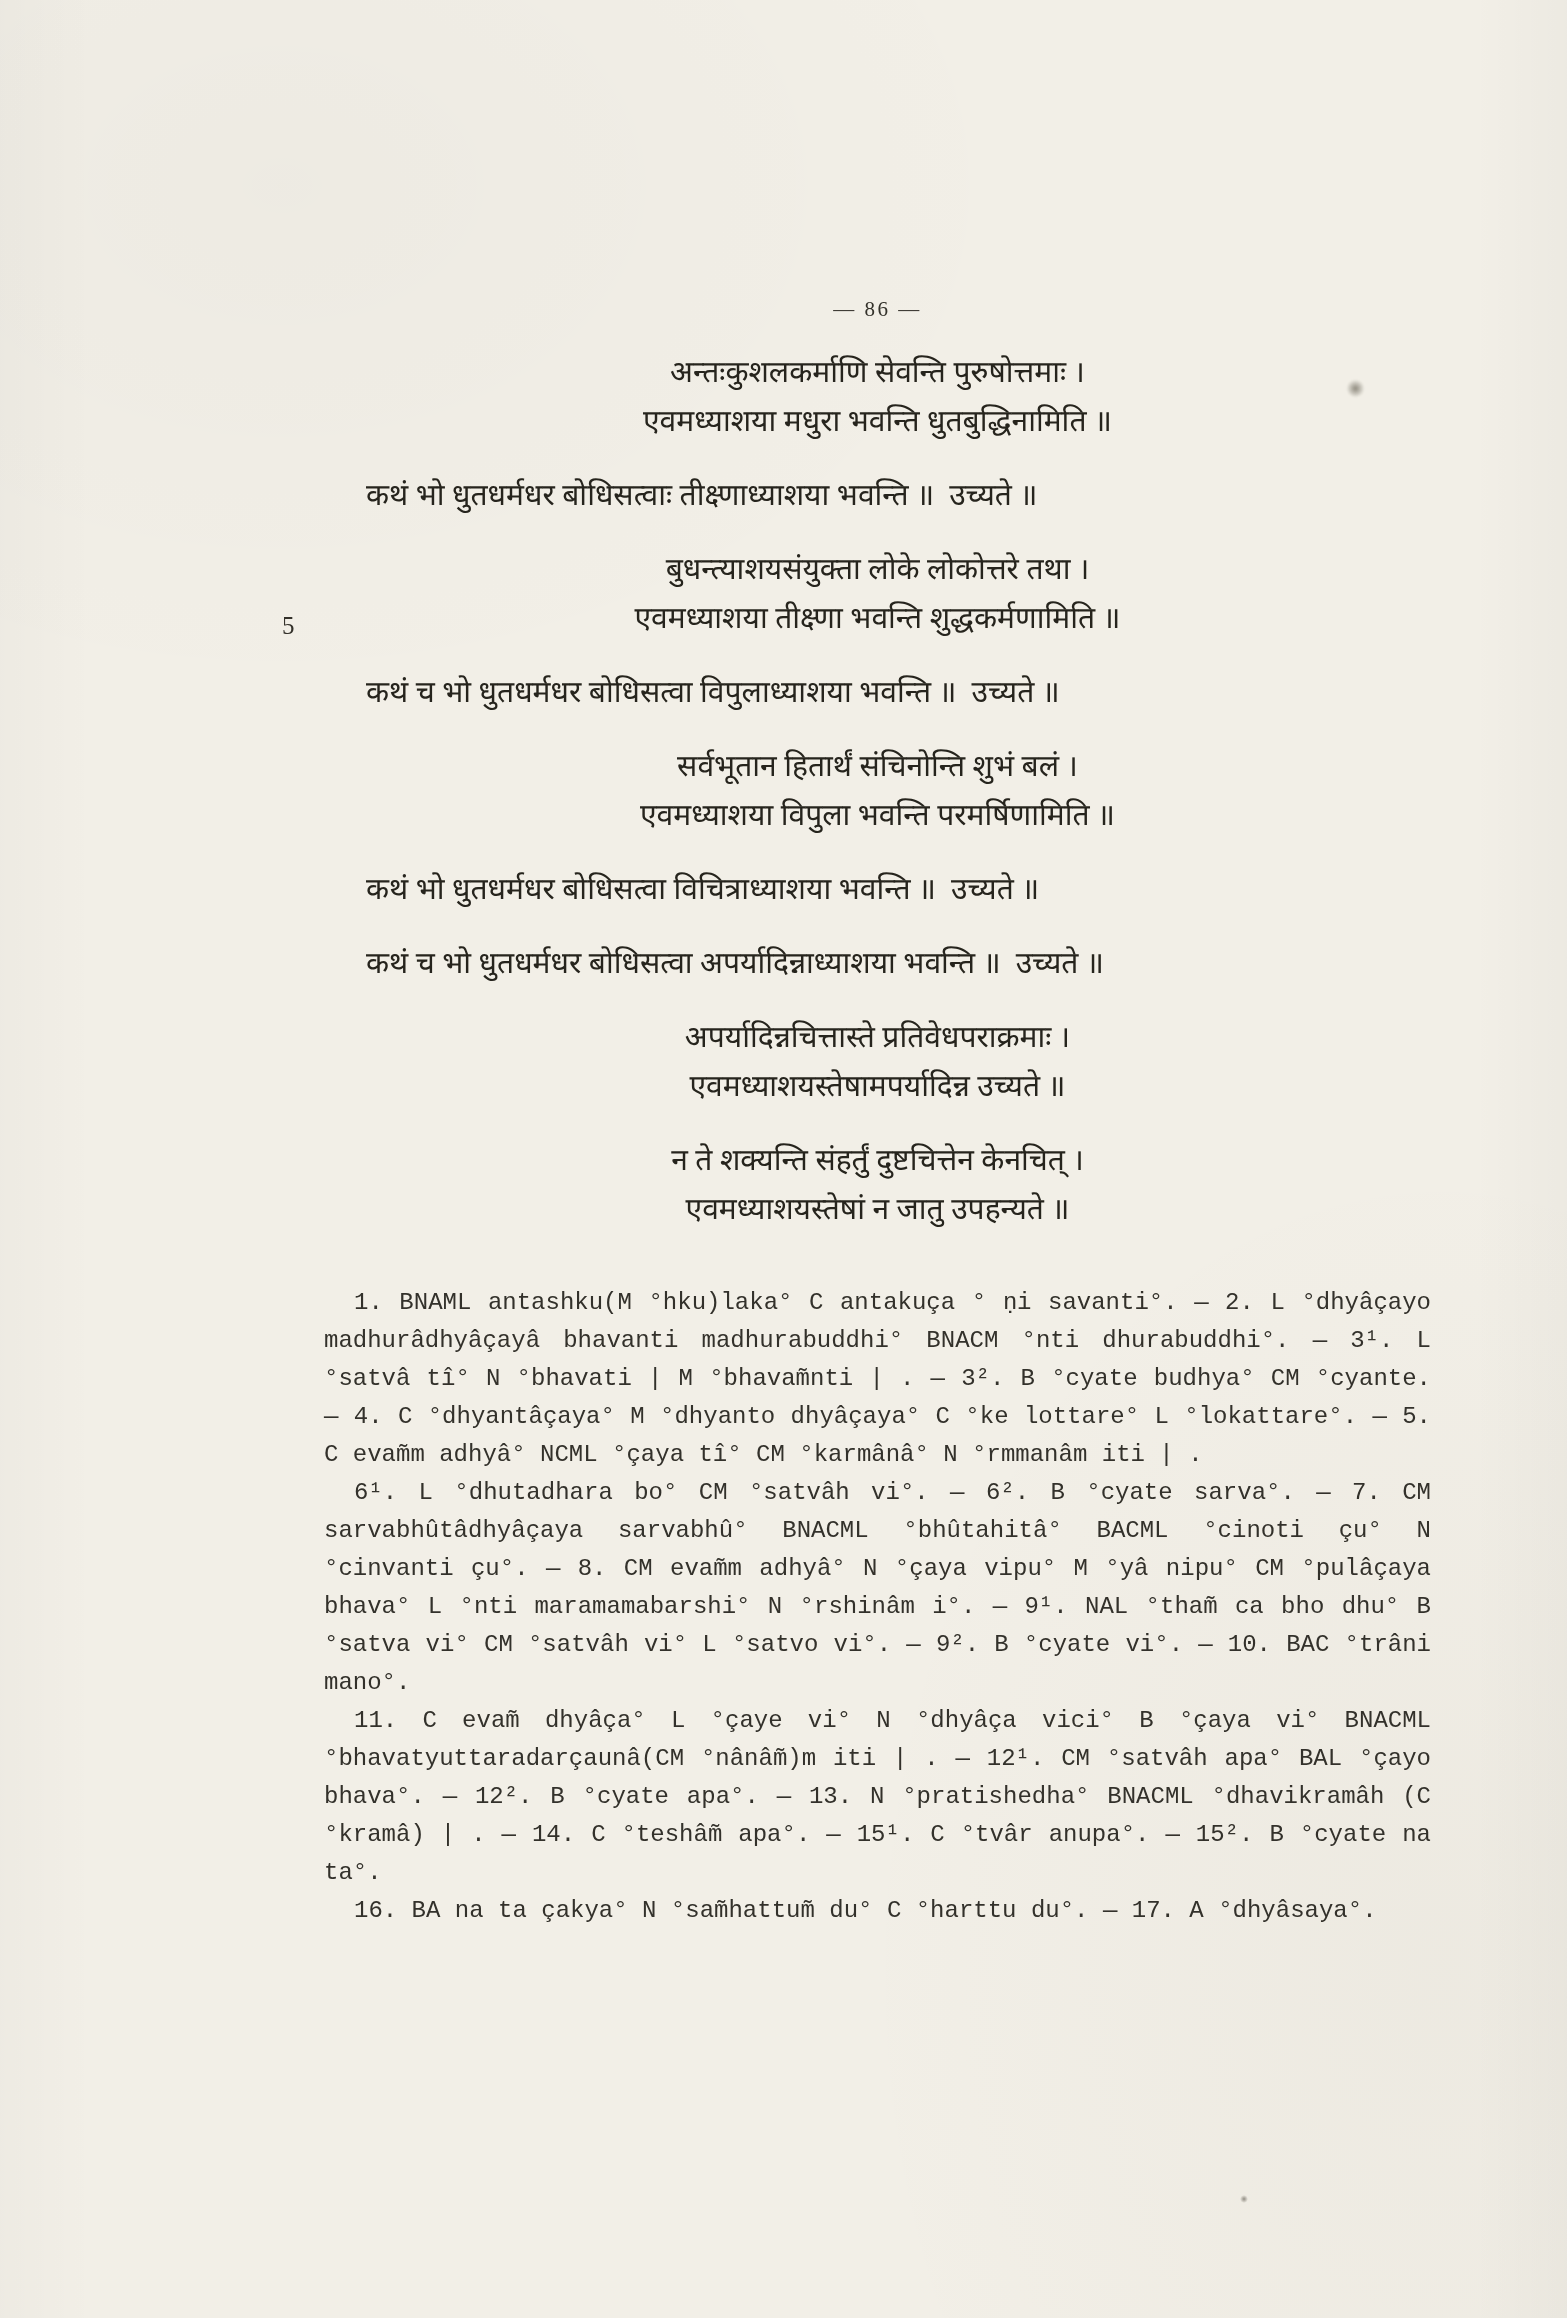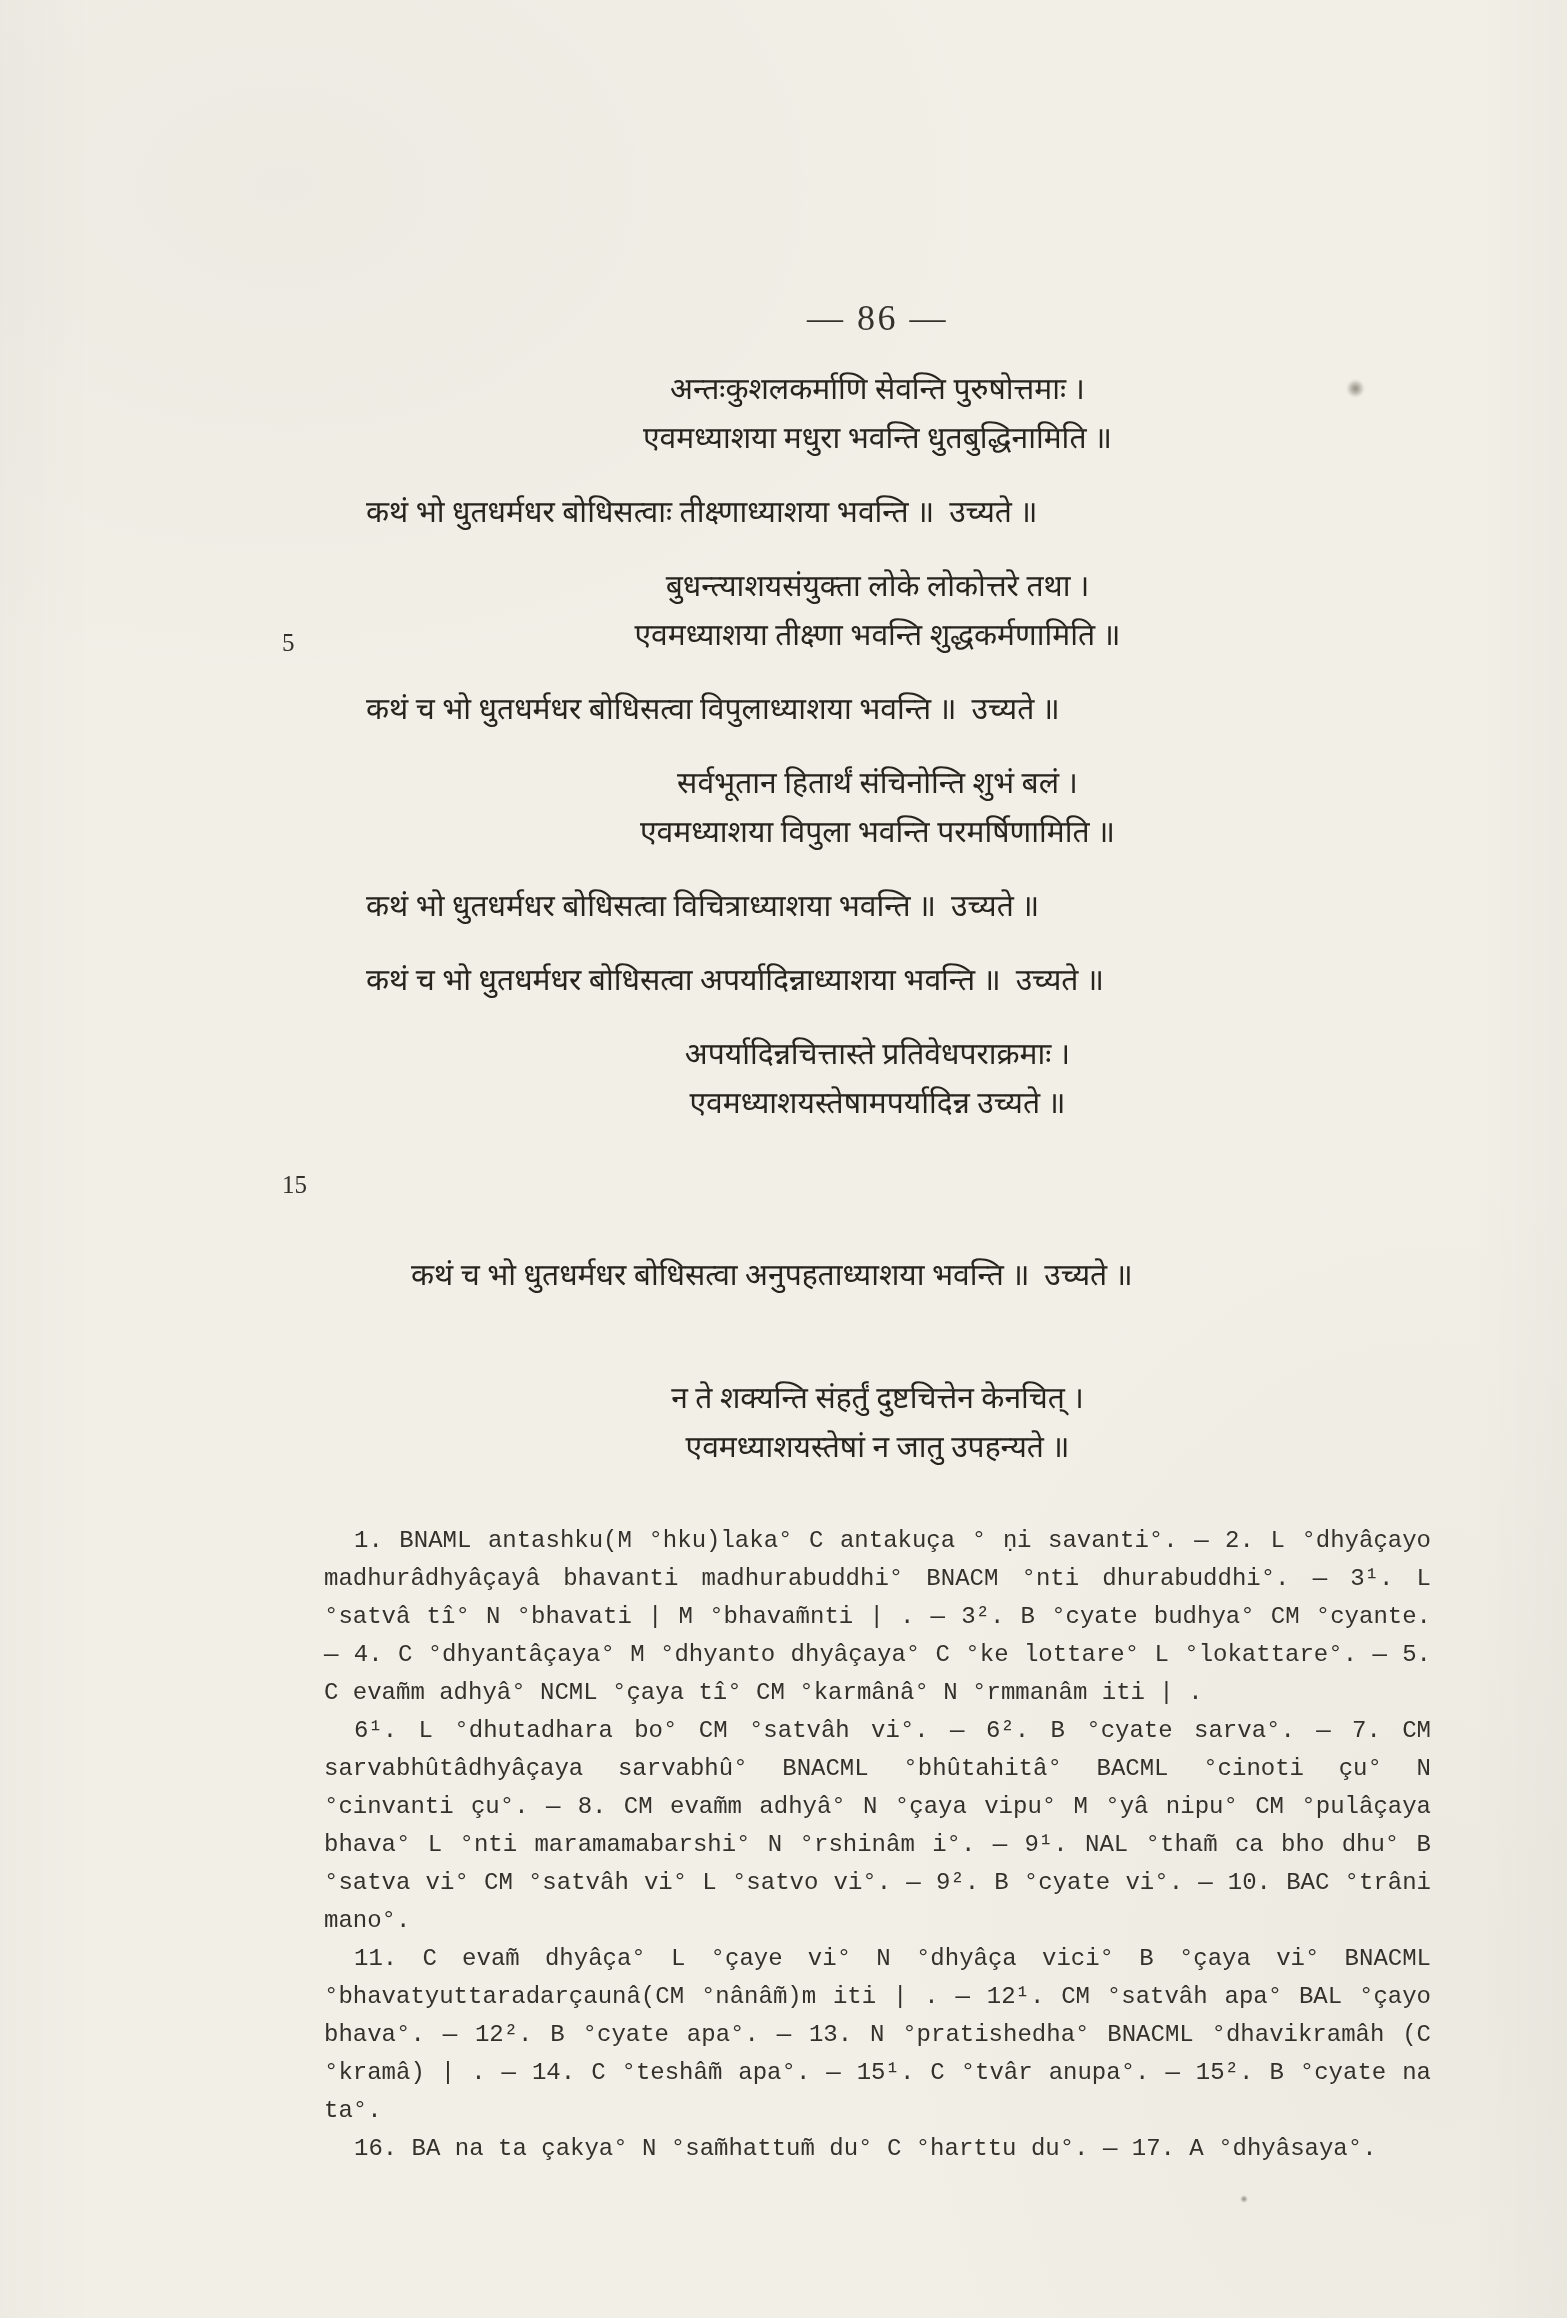--- a/index.html
+++ b/index.html
@@ -19,21 +19,21 @@
   }
   .content {
     position: absolute;
     left: 324px;
     top: 0;
     width: 1107px;
   }
   .page-number {
     margin-top: 297px;
     text-align: center;
-    font-size: 36px;
+    font-size: 21px;
     letter-spacing: 2.5px;
     color: #34322b;
   }
   .dn-line {
     position: relative;
     font-size: 30px;
     line-height: 49px;
     font-family: "Liberation Serif", "DejaVu Sans", serif;
     color: #26241d;
   }
@@ -123,24 +123,20 @@
     <div class="dn-line question">कथं भो धुतधर्मधर बोधिसत्वा विचित्राध्याशया भवन्ति ॥  उच्यते ॥</div>
 
 
     <div class="dn-line question">कथं च भो धुतधर्मधर बोधिसत्वा अपर्यादिन्नाध्याशया भवन्ति ॥  उच्यते ॥</div>
 
     <div class="verse-group">
       <div class="dn-line verse">अपर्यादिन्नचित्तास्ते प्रतिवेधपराक्रमाः ।</div>
       <div class="dn-line verse">एवमध्याशयस्तेषामपर्यादिन्न उच्यते ॥</div>
     </div>
 
-    <div class="dn-line question">
-      <span class="margin-num">15</span>
-      <span>कथं च भो धुतधर्मधर बोधिसत्वा अनुपहताध्याशया भवन्ति ॥  उच्यते ॥</span>
-    </div>
 
     <div class="verse-group">
       <div class="dn-line verse">न ते शक्यन्ति संहर्तुं दुष्टचित्तेन केनचित् ।</div>
       <div class="dn-line verse">एवमध्याशयस्तेषां न जातु उपहन्यते ॥</div>
     </div>
 
     <div class="apparatus">
       <p class="app-par">1. BNAML antashku(M °hku)laka° C antakuça ° ṇi savanti°. — 2. L °dhyâçayo madhurâdhyâçayâ bhavanti madhurabuddhi° BNACM °nti dhurabuddhi°. — 3¹. L °satvâ tî° N °bhavati | M °bhavam̃nti | . — 3². B °cyate budhya° CM °cyante. — 4. C °dhyantâçaya° M °dhyanto dhyâçaya° C °ke lottare° L °lokattare°. — 5. C evam̃m adhyâ° NCML °çaya tî° CM °karmânâ° N °rmmanâm iti | .</p>
       <p class="app-par">6¹. L °dhutadhara bo° CM °satvâh vi°. — 6². B °cyate sarva°. — 7. CM sarvabhûtâdhyâçaya sarvabhû° BNACML °bhûtahitâ° BACML °cinoti çu° N °cinvanti çu°. — 8. CM evam̃m adhyâ° N °çaya vipu° M °yâ nipu° CM °pulâçaya bhava° L °nti maramamabarshi° N °rshinâm i°. — 9¹. NAL °tham̃ ca bho dhu° B °satva vi° CM °satvâh vi° L °satvo vi°. — 9². B °cyate vi°. — 10. BAC °trâni mano°.</p>
       <p class="app-par">11. C evam̃ dhyâça° L °çaye vi° N °dhyâça vici° B °çaya vi° BNACML °bhavatyuttaradarçaunâ(CM °nânâm̃)m iti | . — 12¹. CM °satvâh apa° BAL °çayo bhava°. — 12². B °cyate apa°. — 13. N °pratishedha° BNACML °dhavikramâh (C °kramâ) | . — 14. C °teshâm̃ apa°. — 15¹. C °tvâr anupa°. — 15². B °cyate na ta°.</p>

